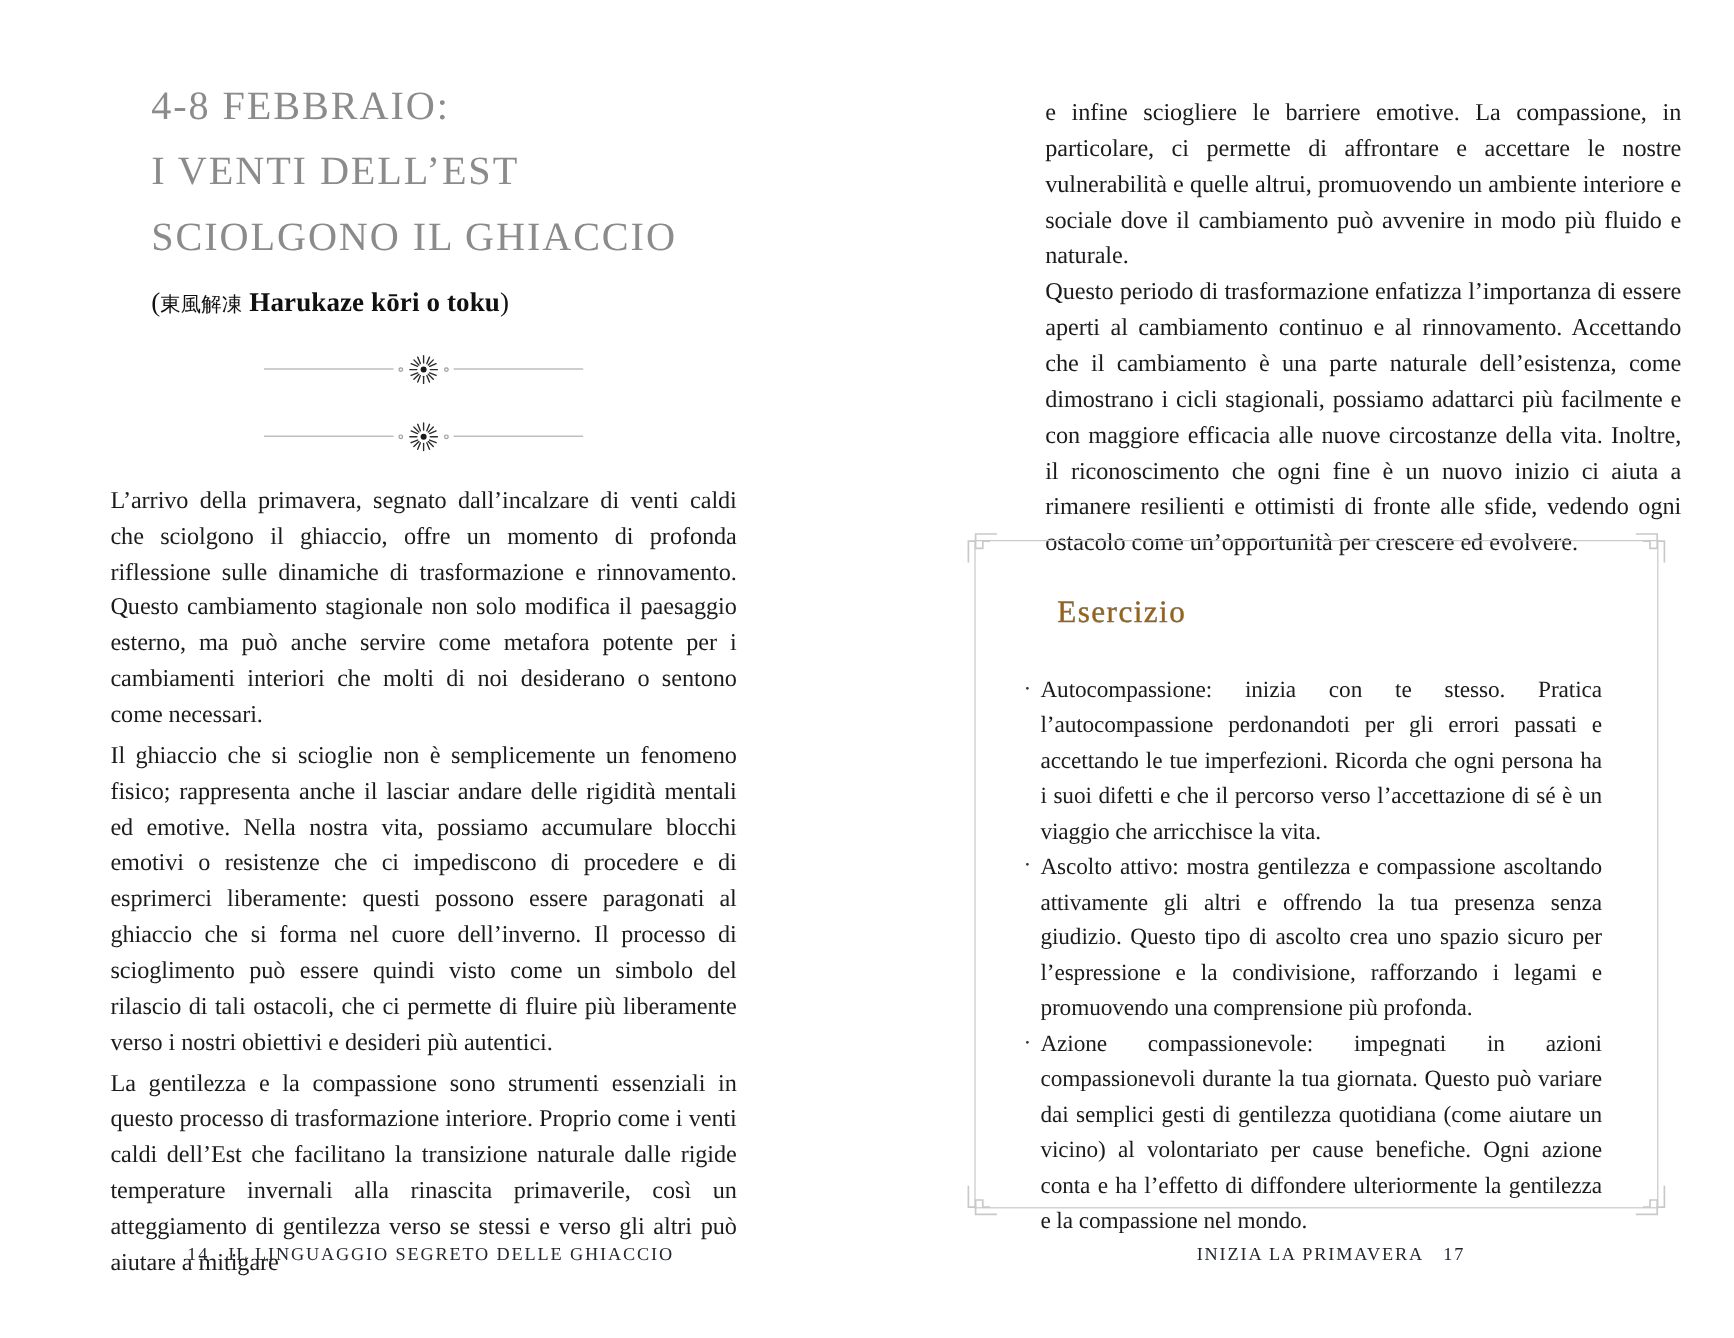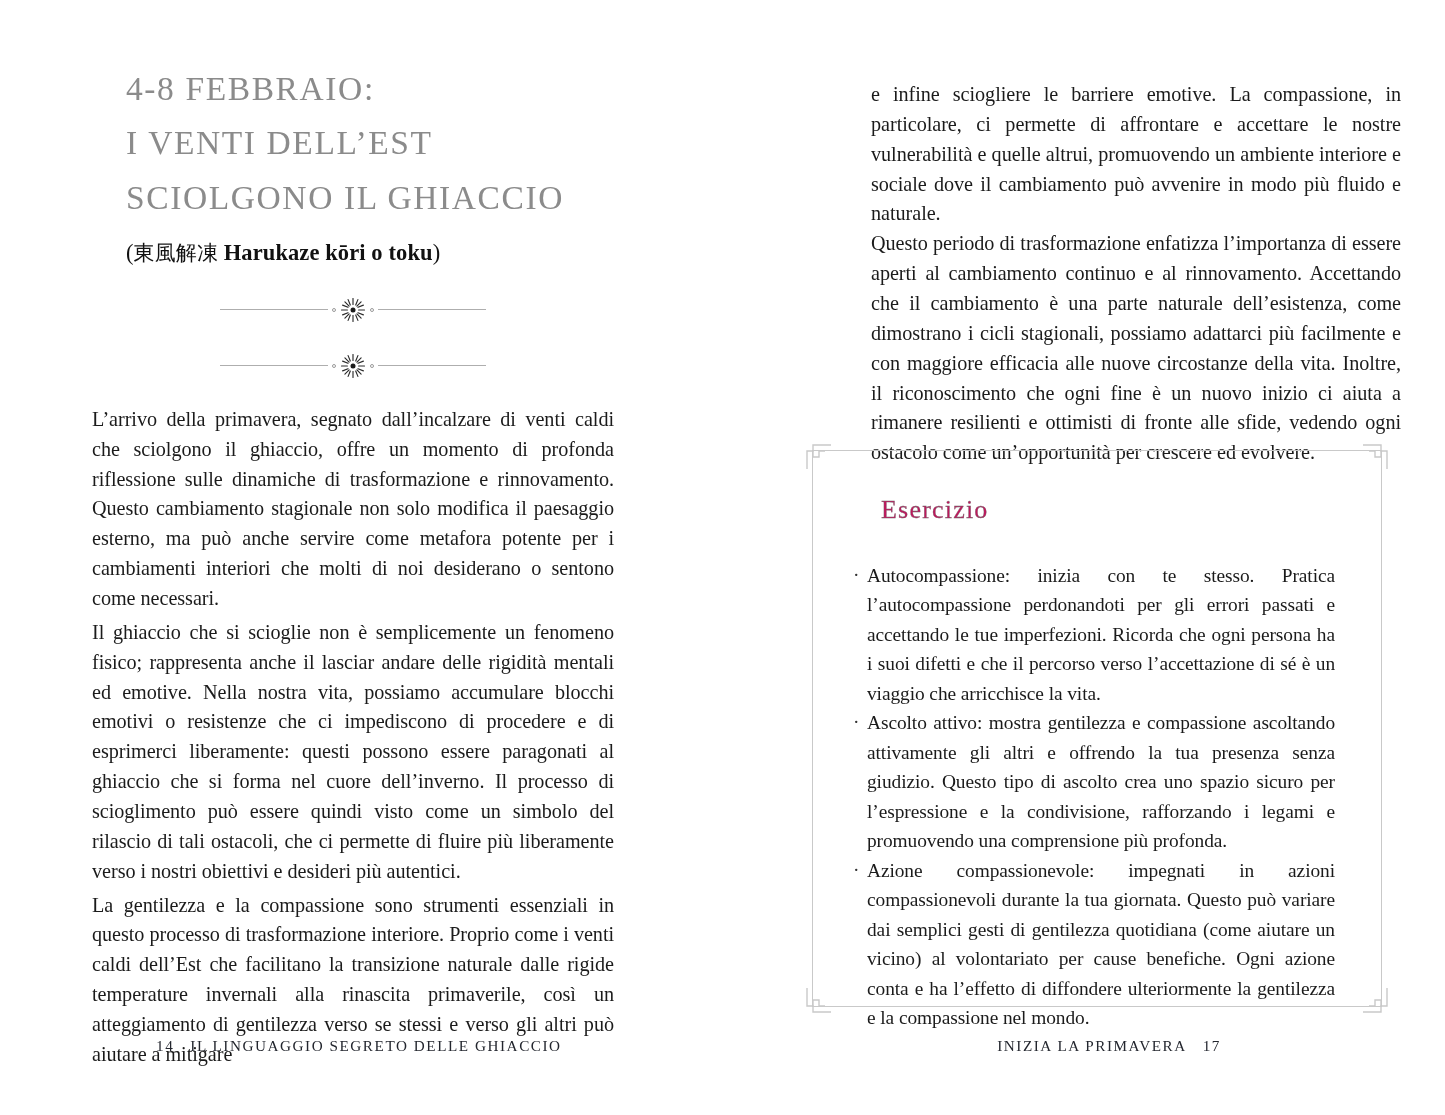--- a/index.html
+++ b/index.html
@@ -48,21 +48,21 @@
 
   .chapter-sub {
     margin: 14px 0 0 38px;
     font-size: 22.5px;
     color: #111;
     letter-spacing: 0.1px;
   }
   .chapter-sub .jp {
     font-family: Liberation Mono, monospace;
     font-weight: 400;
-    font-size: 21px;
+    font-size: 17px;
   }
   .chapter-sub .romaji { font-weight: 700; }
 
   
   .divider {
     display: flex;
     align-items: center;
     justify-content: center;
     margin: 30px 0 26px 0;
     width: 100%;
@@ -139,21 +139,21 @@
   .corner.tr { right: -8px; top: -8px;  transform: scaleX(-1); }
   .corner.bl { left: -8px;  bottom: -8px; transform: scaleY(-1); }
   .corner.br { right: -8px; bottom: -8px; transform: scale(-1,-1); }
 
   .exercise-inner {
     padding: 44px 46px 0 40px;
   }
   .exercise-label {
     font-size: 26px;
     letter-spacing: 1.2px;
-    color: #be185d;
+    color: #a16207;
     margin: 0 0 0 28px;
     -webkit-text-stroke: 0.35px #6f6f6f;
     font-family: "Liberation Serif", "DejaVu Serif", serif;
   }
   .exercise-title {
     font-size: 21.6px;
     font-weight: 700;
     line-height: 1.33;
     color: #111;
     margin: 32px 0 0 0;

